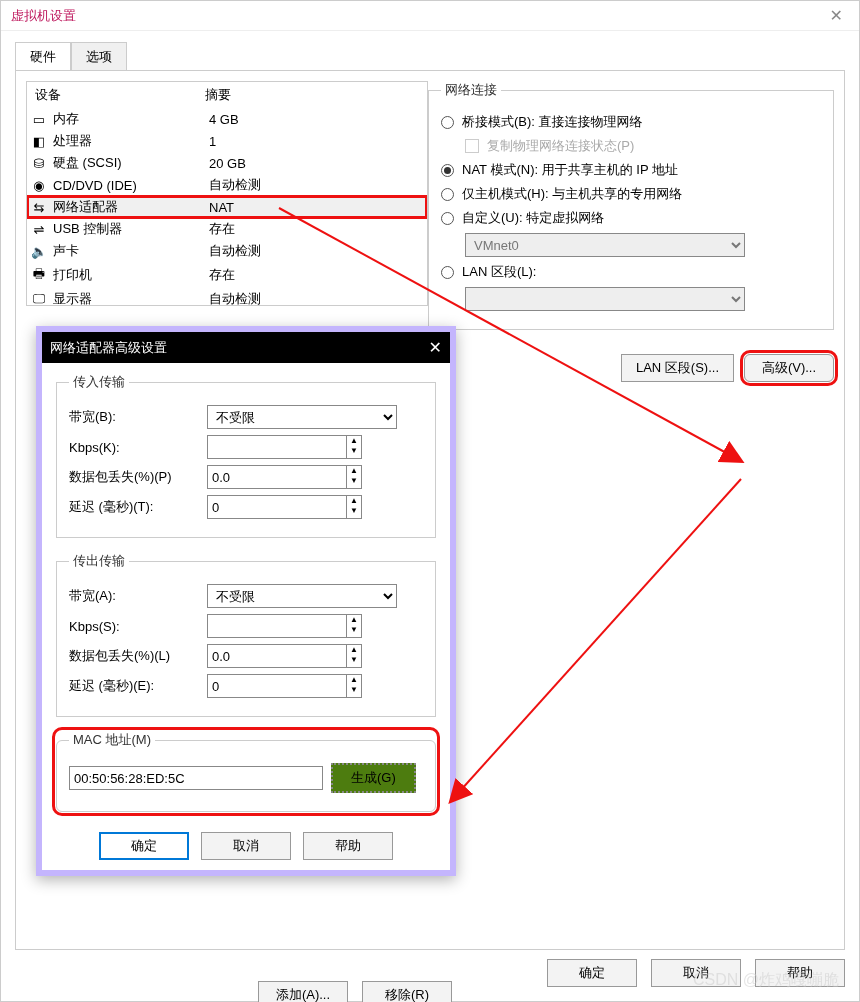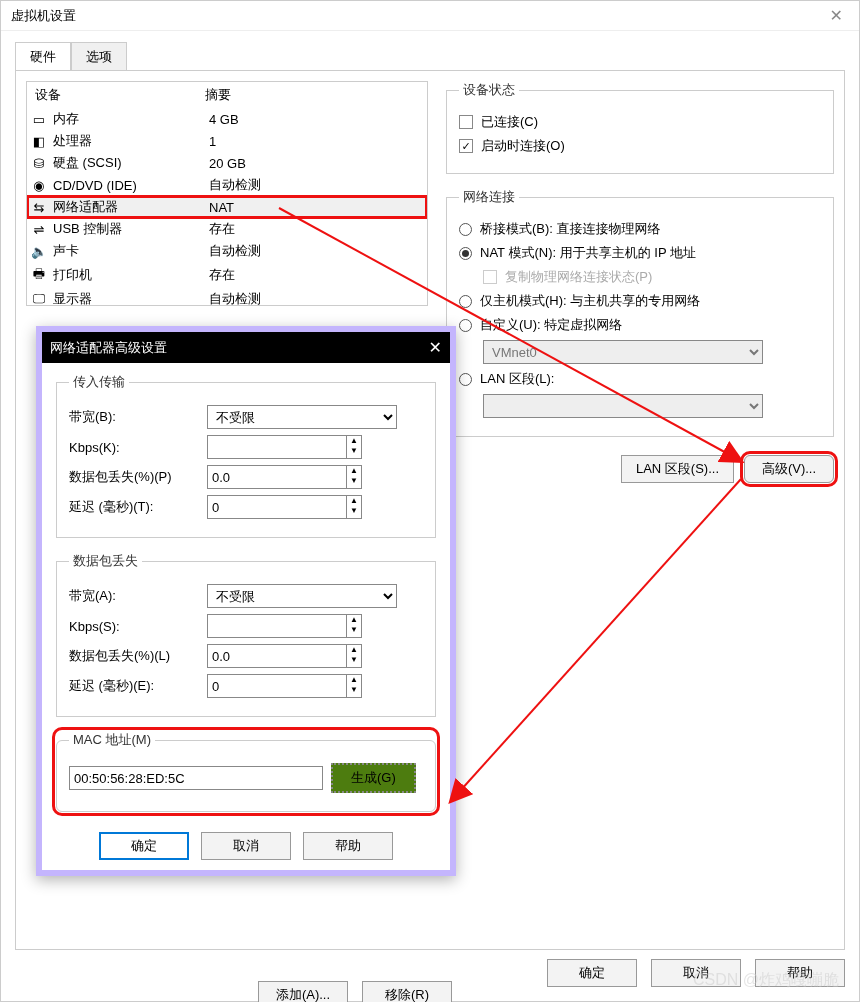--- a/index.html
+++ b/index.html
@@ -1,26 +1,26 @@
 <!DOCTYPE html>
 <html><head>
 <meta charset="utf-8">
 <style>
 * { box-sizing: border-box; font-family: "Microsoft YaHei", "Segoe UI", sans-serif; font-size: 13px; }
 body { margin: 0; background: #fff; width: 860px; height: 1002px; position: relative; overflow: hidden; }
 .window { border: 1px solid #ccc; width: 860px; height: 1002px; position: relative; }
 .titlebar { display: flex; align-items: center; height: 30px; padding: 0 10px; border-bottom: 1px solid #eee; justify-content: space-between; }
-.titlebar-text { color: #000000; }
+.titlebar-text { color: #be185d; }
 .close-x { color: #888; font-size: 16px; padding: 0 6px; }
 .client { padding: 10px 14px 0 14px; }
 .tabs { display: flex; margin-bottom: 0; }
 .tab { padding: 5px 14px; border: 1px solid #ccc; border-bottom: none; background: #fff; position: relative; top: 1px; }
 .tab.inactive { background: #f0f0f0; }
 .pane { border: 1px solid #ccc; padding: 10px; height: 880px; position: relative; }
-.cols { display: flex; gap: 18px; }
+.cols { display: flex; }
 .left { width: 402px; }
 .right { flex: 1; }
 .devtable { border: 1px solid #ccc; height: 225px; overflow: hidden; }
 .devhead { display: flex; padding: 4px 8px; }
 .devhead > div:first-child { width: 170px; }
 .devrow { display: flex; align-items: center; padding: 2px 4px; gap: 6px; }
 .devrow.sel { background: #f0f0f0; outline: 3px solid #e11; outline-offset: -2px; }
 .devrow .ic { width: 16px; display: flex; justify-content: center; }
 .devrow .nm { width: 150px; }
 fieldset { border: 1px solid #ccc; margin: 0 0 14px 0; padding: 8px 12px 12px 12px; }
@@ -121,67 +121,56 @@
               </div>
             <div class="devrow">
                 <span class="ic">🖵</span>
                 <span class="nm">显示器</span>
                 <span>自动检测</span>
               </div>
           </div>
         </div>
 
         <div class="right">
-          <fieldset>
-            <legend>设备状态</legend>
-            <div class="frow">
-                <span class="chk"></span>
-                <span>已连接(C)</span>
-              </div>
-            <div class="frow">
-                <span class="chk">✓</span>
-                <span>启动时连接(O)</span>
-              </div>
-          </fieldset>
 
           <fieldset>
             <legend>网络连接</legend>
             <div class="frow">
                 <span class="rad"></span>
                 <span>桥接模式(B): 直接连接物理网络</span>
-              </div>
-            <div class="frow">
-                <span class="rad on"></span>
-                <span>NAT 模式(N): 用于共享主机的 IP 地址</span>
               </div>
             <div class="frow indent">
                 <span class="chk" style="border-color:#ccc"></span>
                 <span style="color:#aaa">复制物理网络连接状态(P)</span>
               </div>
             <div class="frow">
+                <span class="rad on"></span>
+                <span>NAT 模式(N): 用于共享主机的 IP 地址</span>
+              </div>
+            <div class="frow">
                 <span class="rad"></span>
                 <span>仅主机模式(H): 与主机共享的专用网络</span>
               </div>
             <div class="frow">
                 <span class="rad"></span>
                 <span>自定义(U): 特定虚拟网络</span>
               </div>
             <div class="frow indent">
                 <select class="disabled" style="width:280px"><option>VMnet0</option></select>
               </div>
             <div class="frow">
                 <span class="rad"></span>
                 <span>LAN 区段(L):</span>
               </div>
             <div class="frow indent">
                 <select class="disabled" style="width:280px"><option></option></select>
               </div>
           </fieldset>
 
-          <div class="btn-row" style="margin-top:18px">
+          <div class="btn-row" style="margin-top:24px">
             <span class="btn">LAN 区段(S)...</span>
             <span class="btn rb">高级(V)...</span>
           </div>
         </div>
       </div>
 
       <div class="bottom-left">
         <span class="btn">添加(A)...</span>
         <span class="btn">移除(R)</span>
       </div>
@@ -232,21 +221,21 @@
               <input type="text" value="0" style="">
               <div class="spinbtns">
                 <span>▲</span>
                 <span>▼</span>
               </div>
             </div>
           </div>
       </fieldset>
 
       <fieldset>
-        <legend>数据包丢失</legend>
+        <legend>传出传输</legend>
         <div class="frow">
             <span class="mlabel">带宽(A):</span>
             <select style="width:190px"><option>不受限</option></select>
           </div>
         <div class="frow">
             <span class="mlabel">Kbps(S):</span>
             <div class="spin">
               <input type="text" style="">
               <div class="spinbtns">
                 <span>▲</span>

